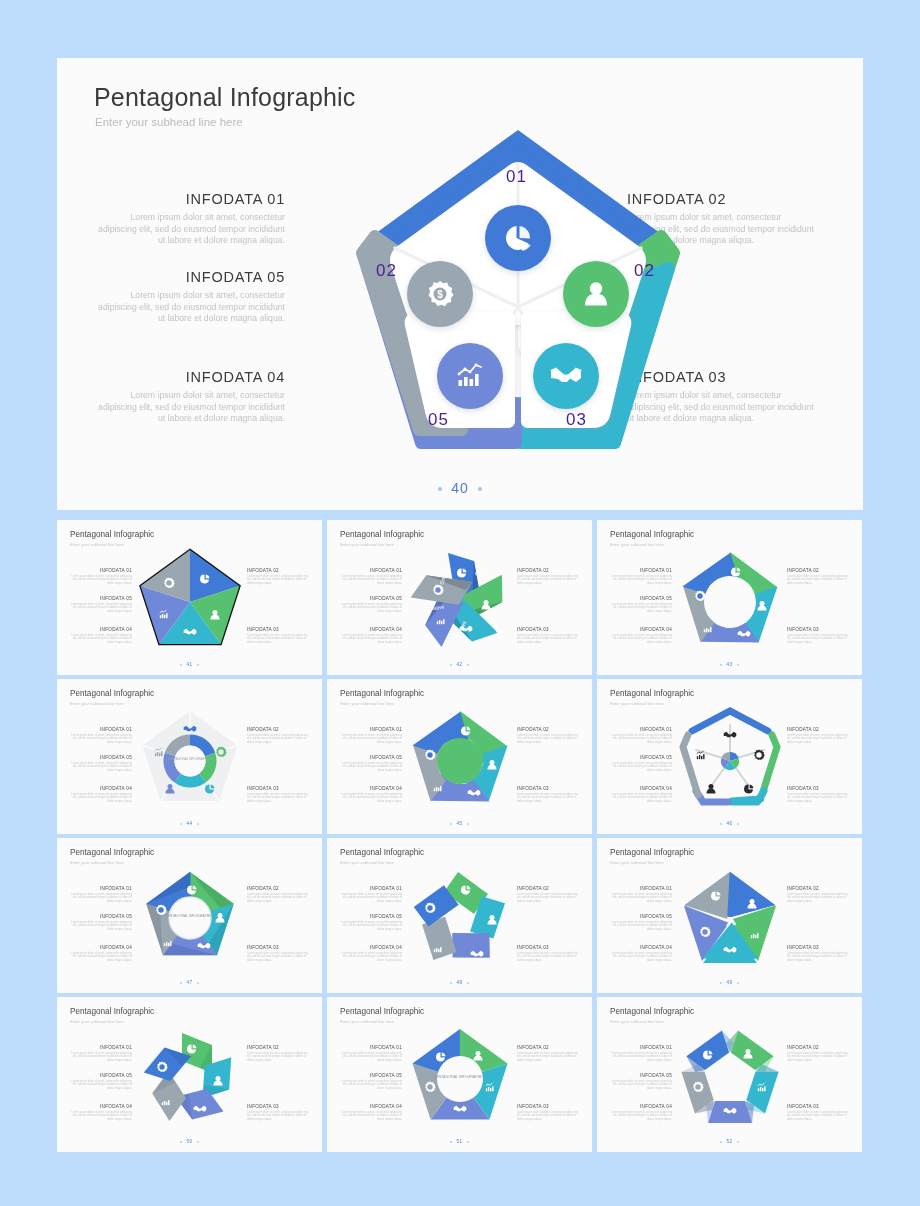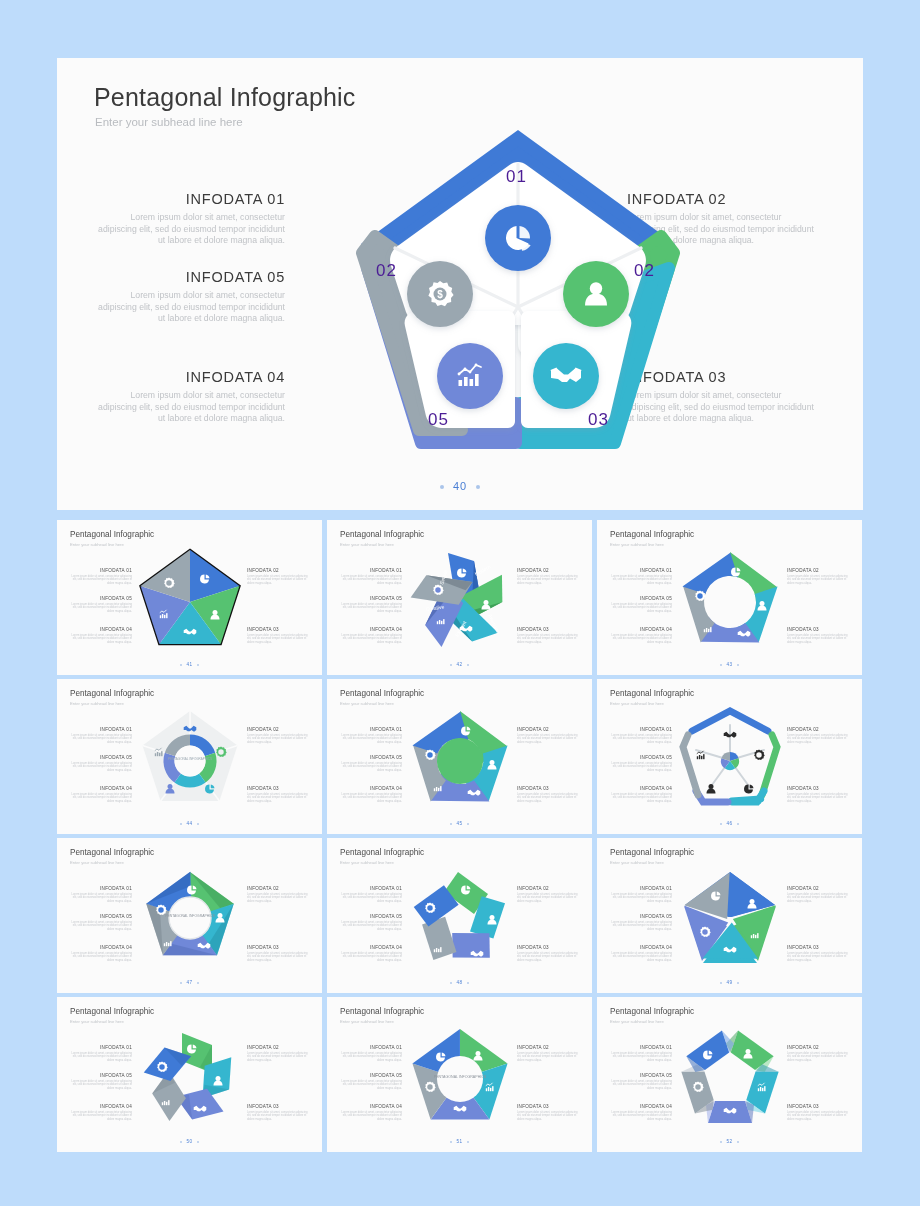--- a/index.html
+++ b/index.html
@@ -50,27 +50,27 @@
     width: 360px; height: 360px;
   }
   .penta-wrap svg { display: block; width: 360px; height: 360px; }
 
   .num-label {
     position: absolute; font-size: 17px; color: #4c1d95;
     letter-spacing: 1px; font-weight: 400;
   }
   .nl-01 { left: 168px; top: 45px; }
   .nl-02 { left: 296px; top: 139px; text-align: right; }
-  .nl-03 { left: 250px; top: 288px; }
+  .nl-03 { left: 228px; top: 288px; }
   .nl-04 { left: 90px; top: 288px; }
   .nl-05 { left: 38px; top: 139px; }
 
   .pager {
     position: absolute; left: 0; right: 0; top: 422px;
-    text-align: center; font-size: 11px; color: #4a7fd4; letter-spacing: 1px;
+    text-align: center; font-size: 14px; color: #4a7fd4; letter-spacing: 1px;
   }
   .pager .dot {
     display: inline-block; width: 4px; height: 4px; border-radius: 50%;
     background: #aac5ea; vertical-align: middle; margin: 0 9px;
   }
 
   
   .thumb-grid {
     position: absolute; left: 57px; top: 520px;
     width: 806px;

